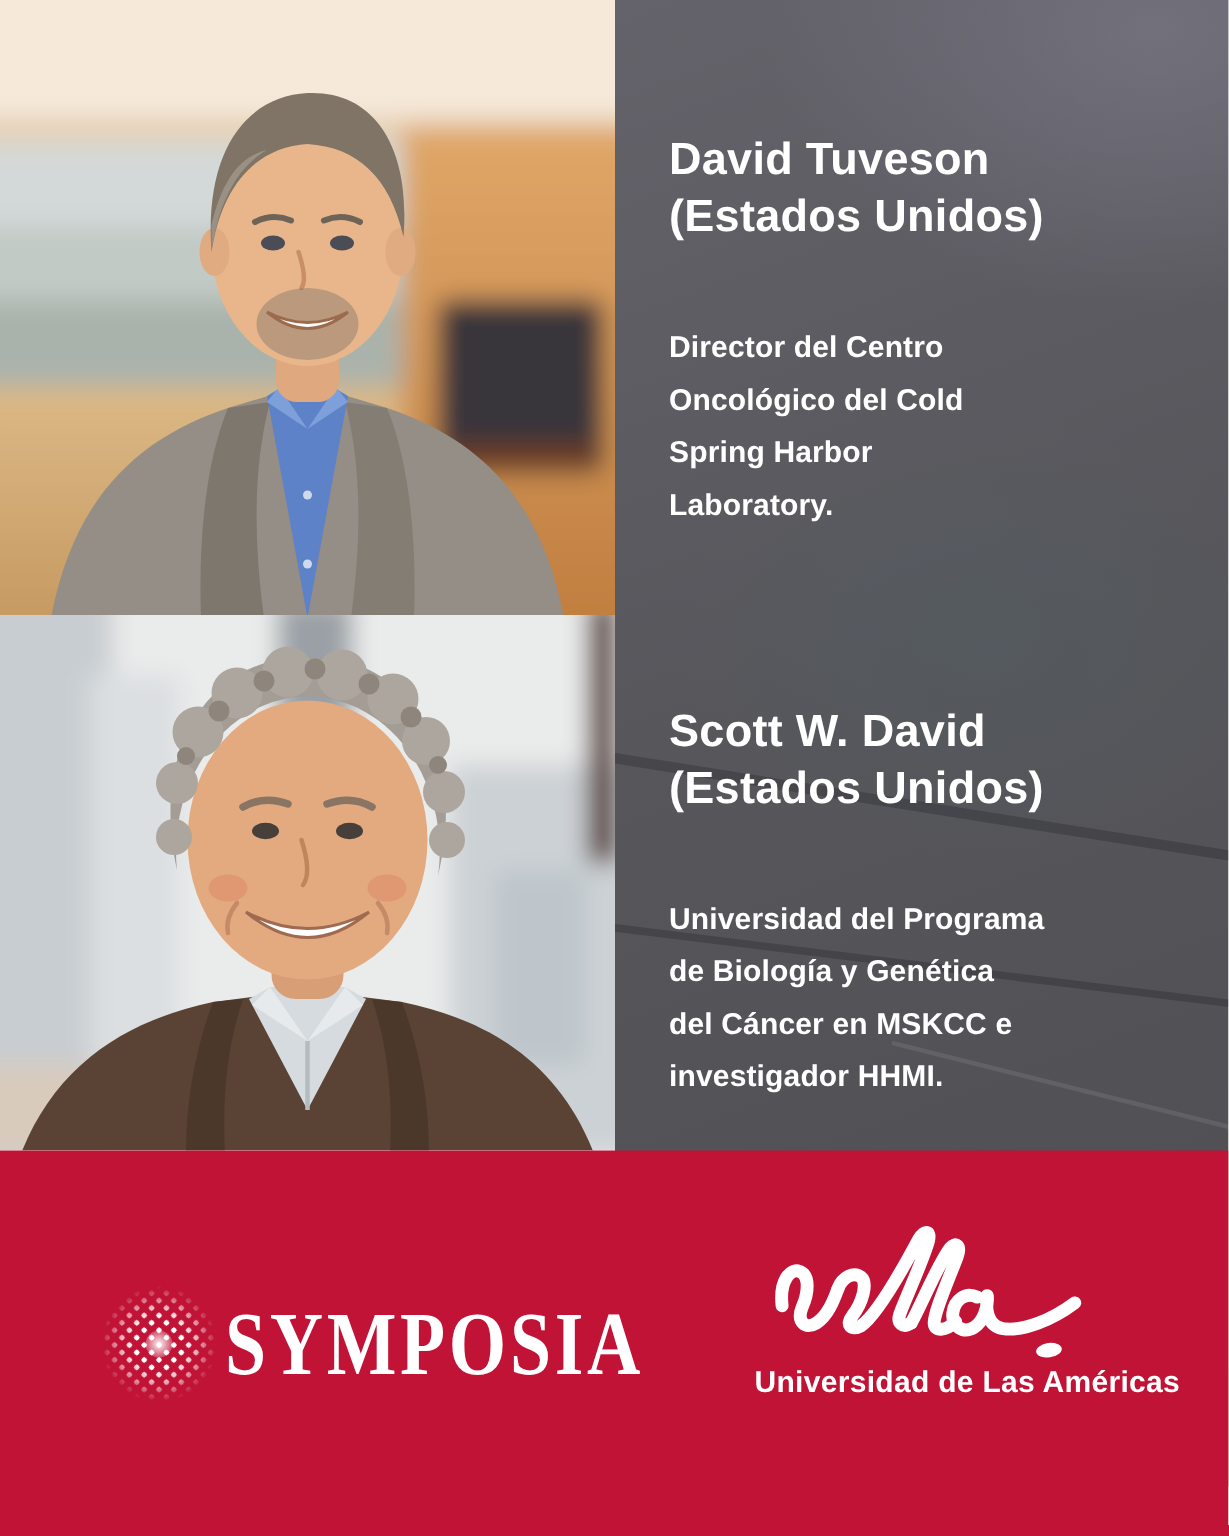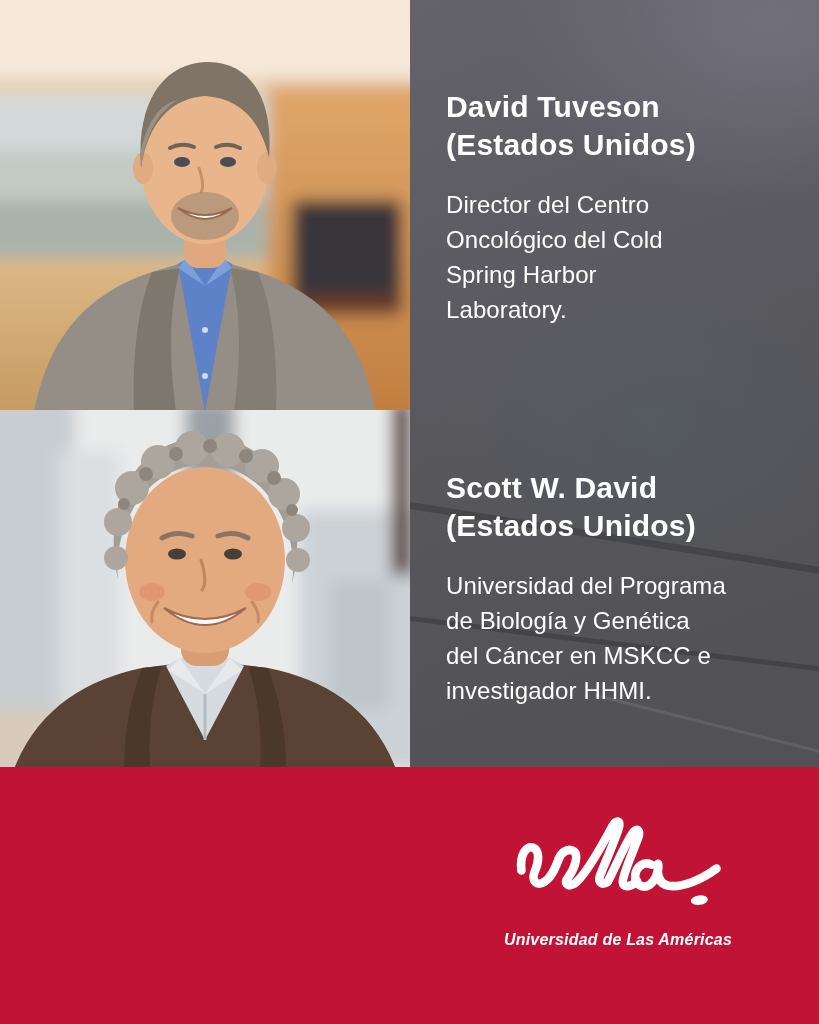--- a/index.html
+++ b/index.html
@@ -23,21 +23,21 @@
   }
   .streak{position:absolute;background:rgba(15,15,20,.22);border-radius:3px;}
   .streak.s1{width:560px;height:7px;left:-40px;top:540px;transform:rotate(9deg);}
   .streak.s2{width:560px;height:5px;left:-20px;top:648px;transform:rotate(7deg);}
   .streak.s3{width:300px;height:3px;left:180px;top:730px;transform:rotate(14deg);background:rgba(235,235,240,.10);}
 
   .speaker-block{position:absolute;left:36px;right:24px;color:#fff;}
   .block-1{top:88px;}
   .block-2{top:469px;}
   .speaker-name{font-size:30px;line-height:38px;font-weight:700;letter-spacing:.2px;}
-  .speaker-desc{margin-top:23px;font-size:24px;line-height:35px;font-weight:400;white-space:pre-line;letter-spacing:.1px;}
+  .speaker-desc{margin-top:51px;font-size:20px;line-height:35px;font-weight:700;white-space:pre-line;letter-spacing:.1px;}
 
   
   .footer{position:relative;width:819px;height:257px;background:#c11336;}
   .symposia-logo{position:absolute;left:76px;top:50%;transform:translateY(-50%);display:flex;align-items:center;}
   .halftone{position:relative;width:60px;height:60px;flex:none;}
   .halftone .dots{
     position:absolute;inset:-8px;
     background-image:radial-gradient(circle,#ffffff 1.7px,rgba(255,255,255,0) 2.0px);
     background-size:7px 7px;
     transform:rotate(45deg);
@@ -51,21 +51,21 @@
   }
   .symposia-text{
     display:inline-block;margin-left:14px;color:#fff;
     font-family:"Liberation Serif","DejaVu Serif",serif;font-weight:700;
     font-size:60px;letter-spacing:3px;line-height:1;
     transform:scaleX(.82);transform-origin:left center;white-space:nowrap;
   }
 
   .udla-logo{position:absolute;left:503px;top:40px;width:230px;text-align:center;color:#fff;}
   .udla-script{display:block;margin:0 auto;}
-  .udla-tagline{margin-top:20px;font-size:16px;font-weight:700;letter-spacing:.2px;white-space:nowrap;font-style:italic;}
+  .udla-tagline{margin-top:0;font-size:20px;font-weight:700;letter-spacing:.2px;white-space:nowrap;}
 </style>
 </head>
 <body>
 
 <div class="poster">
 
   <div class="main">
 
     <div class="photos-col">
 
@@ -207,20 +207,27 @@
         <div class="speaker-desc">Universidad del Programa
 de Biología y Genética
 del Cáncer en MSKCC e
 investigador HHMI.</div>
       </div>
     </div>
   </div>
 
   <div class="footer">
 
+    <div class="symposia-logo">
+      <span class="halftone">
+        <span class="dots"></span>
+        <span class="core"></span>
+      </span>
+      <span class="symposia-text">SYMPOSIA</span>
+    </div>
 
     <div class="udla-logo">
       <svg class="udla-script" width="220" height="104" viewBox="0 0 230 108">
         <g fill="none" stroke="#ffffff" stroke-width="9" stroke-linecap="round" stroke-linejoin="round">
           <path d="M14,66 C12,48 20,40 26,42 C34,45 32,58 28,67 C24,77 30,83 38,78 C46,73 50,62 53,54"></path>
           <path d="M53,54 C56,46 64,42 69,46 C74,50 70,64 63,73 C58,79 62,84 69,80 C78,74 94,48 109,20 C113,13 118,13 116,21 C112,35 100,61 96,72 C94,78 98,82 104,78"></path>
           <path d="M104,78 C110,68 122,38 131,26 C135,21 139,24 136,32 C130,48 120,70 120,78 C120,84 128,84 135,77"></path>
           <path d="M150,60 C142,56 134,62 133,71 C132,80 140,86 148,81 C154,77 158,67 157,59 C156,67 156,80 168,82 C182,84 202,76 218,64"></path>
         </g>
         <ellipse cx="200" cy="97" rx="9" ry="5" fill="#ffffff" transform="rotate(-8 200 97)"></ellipse>

